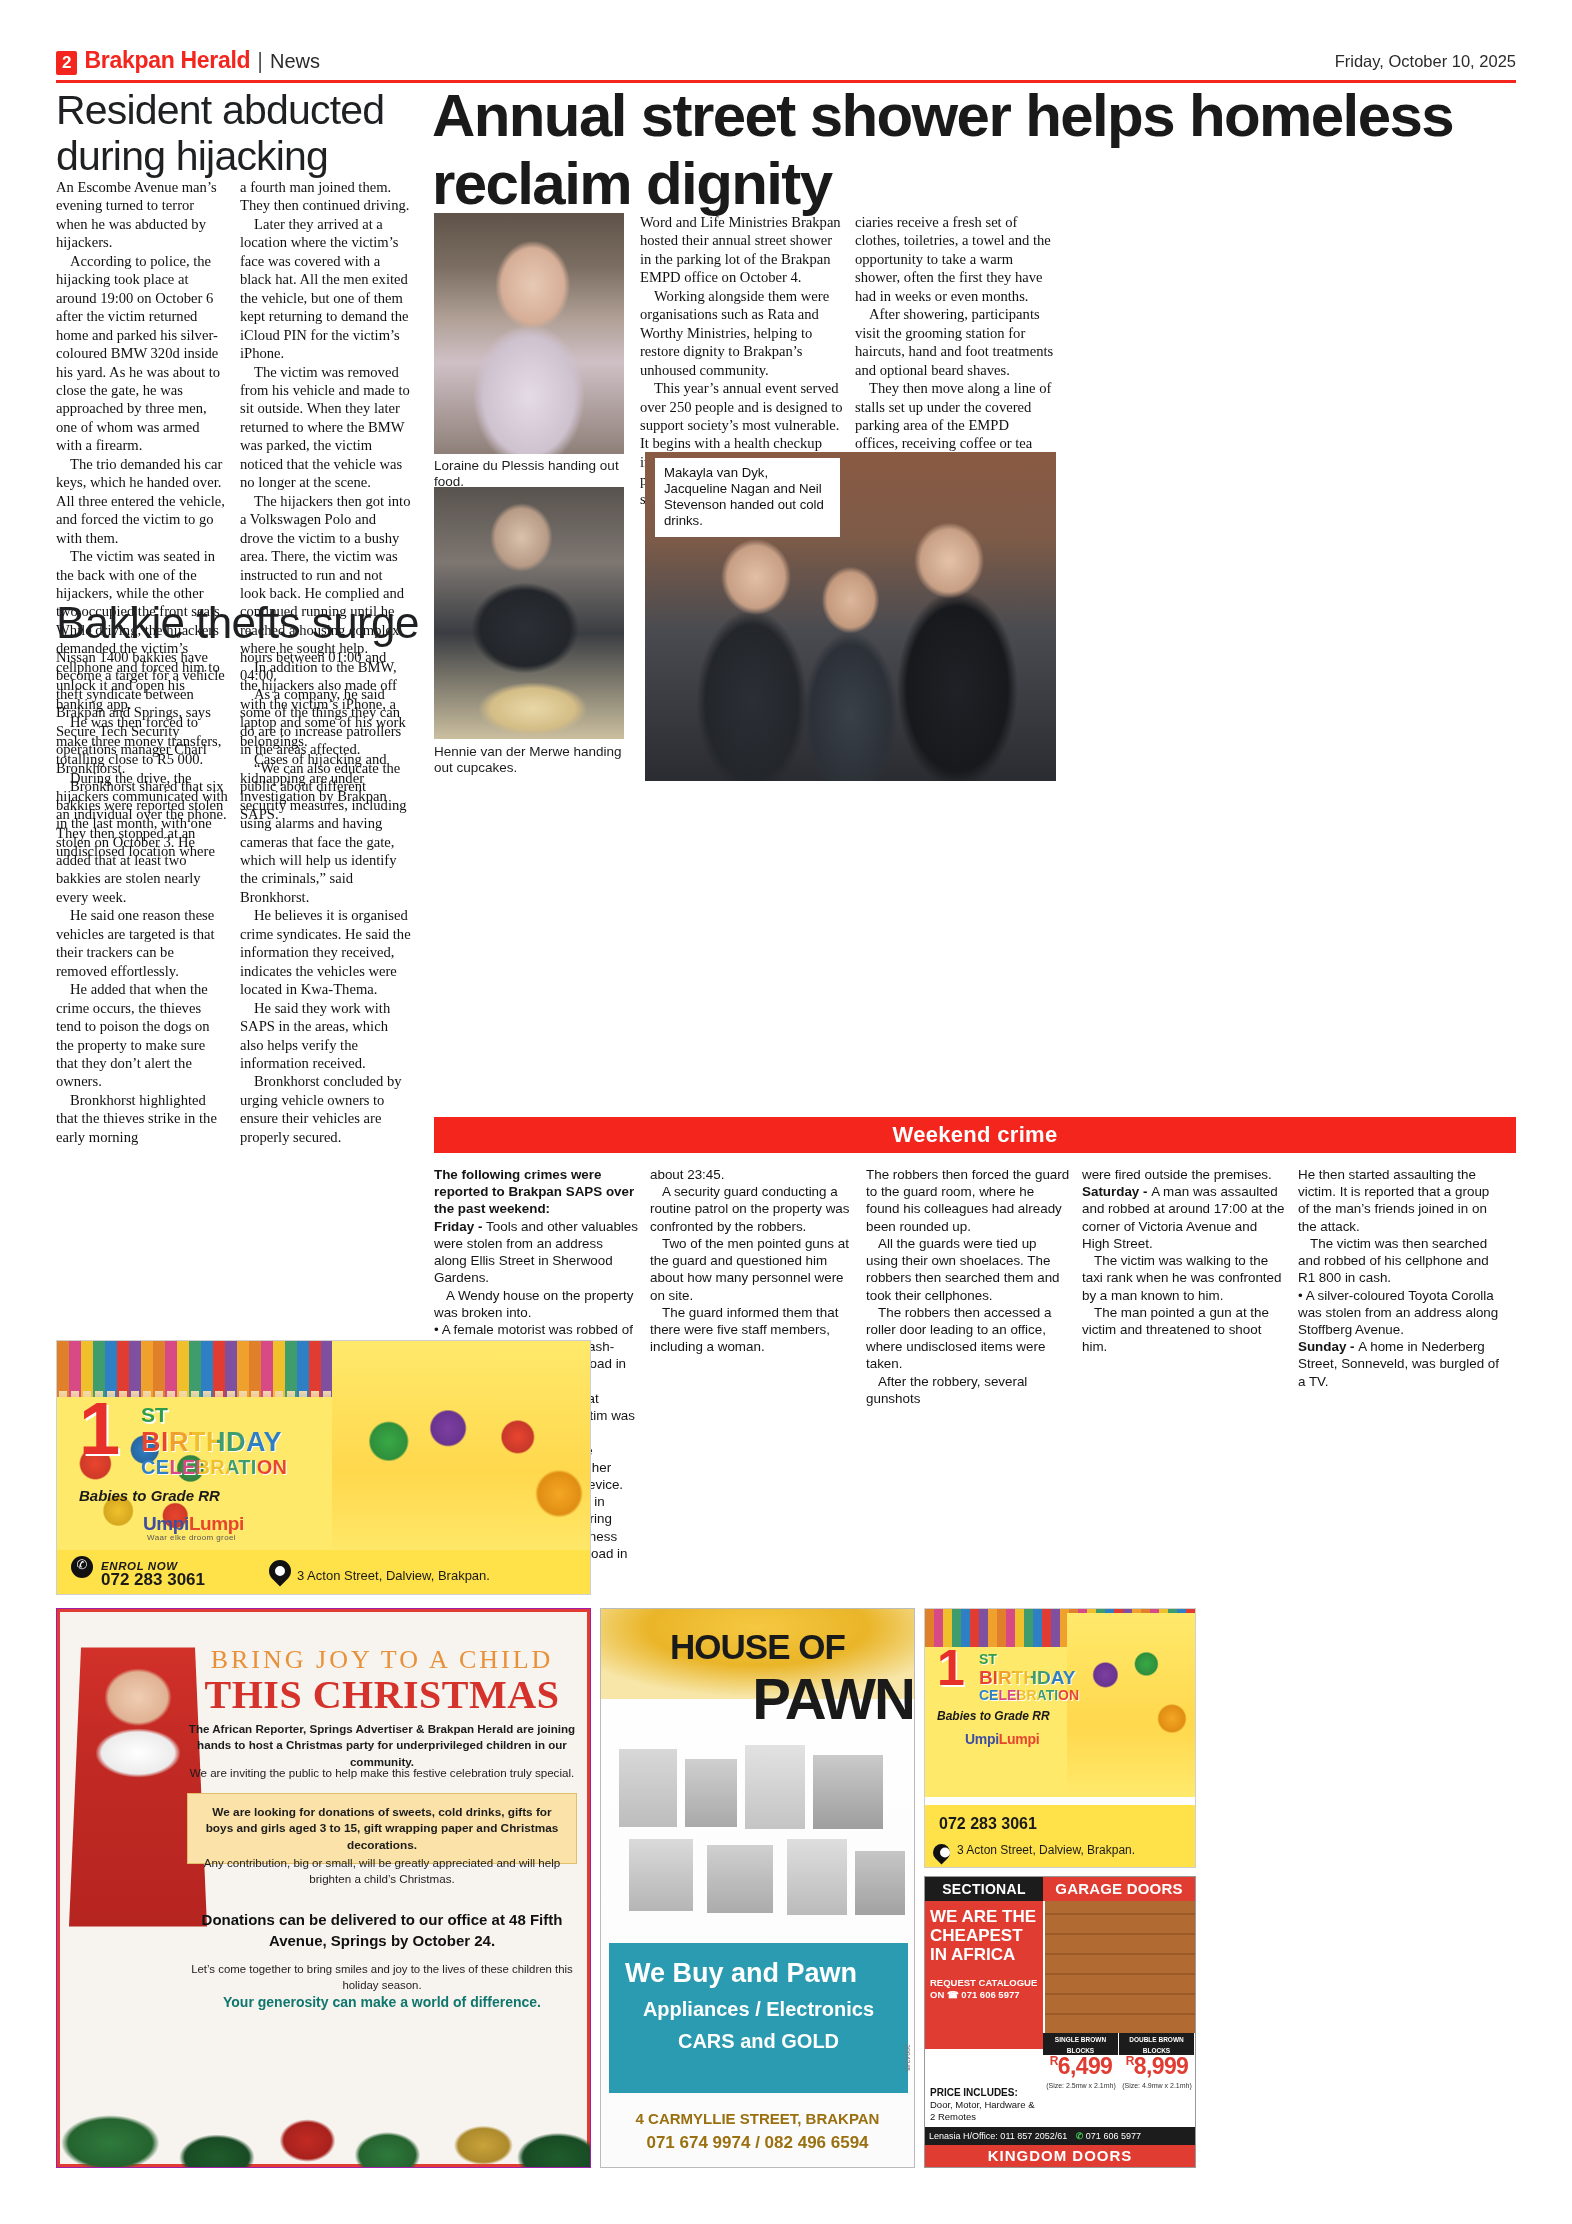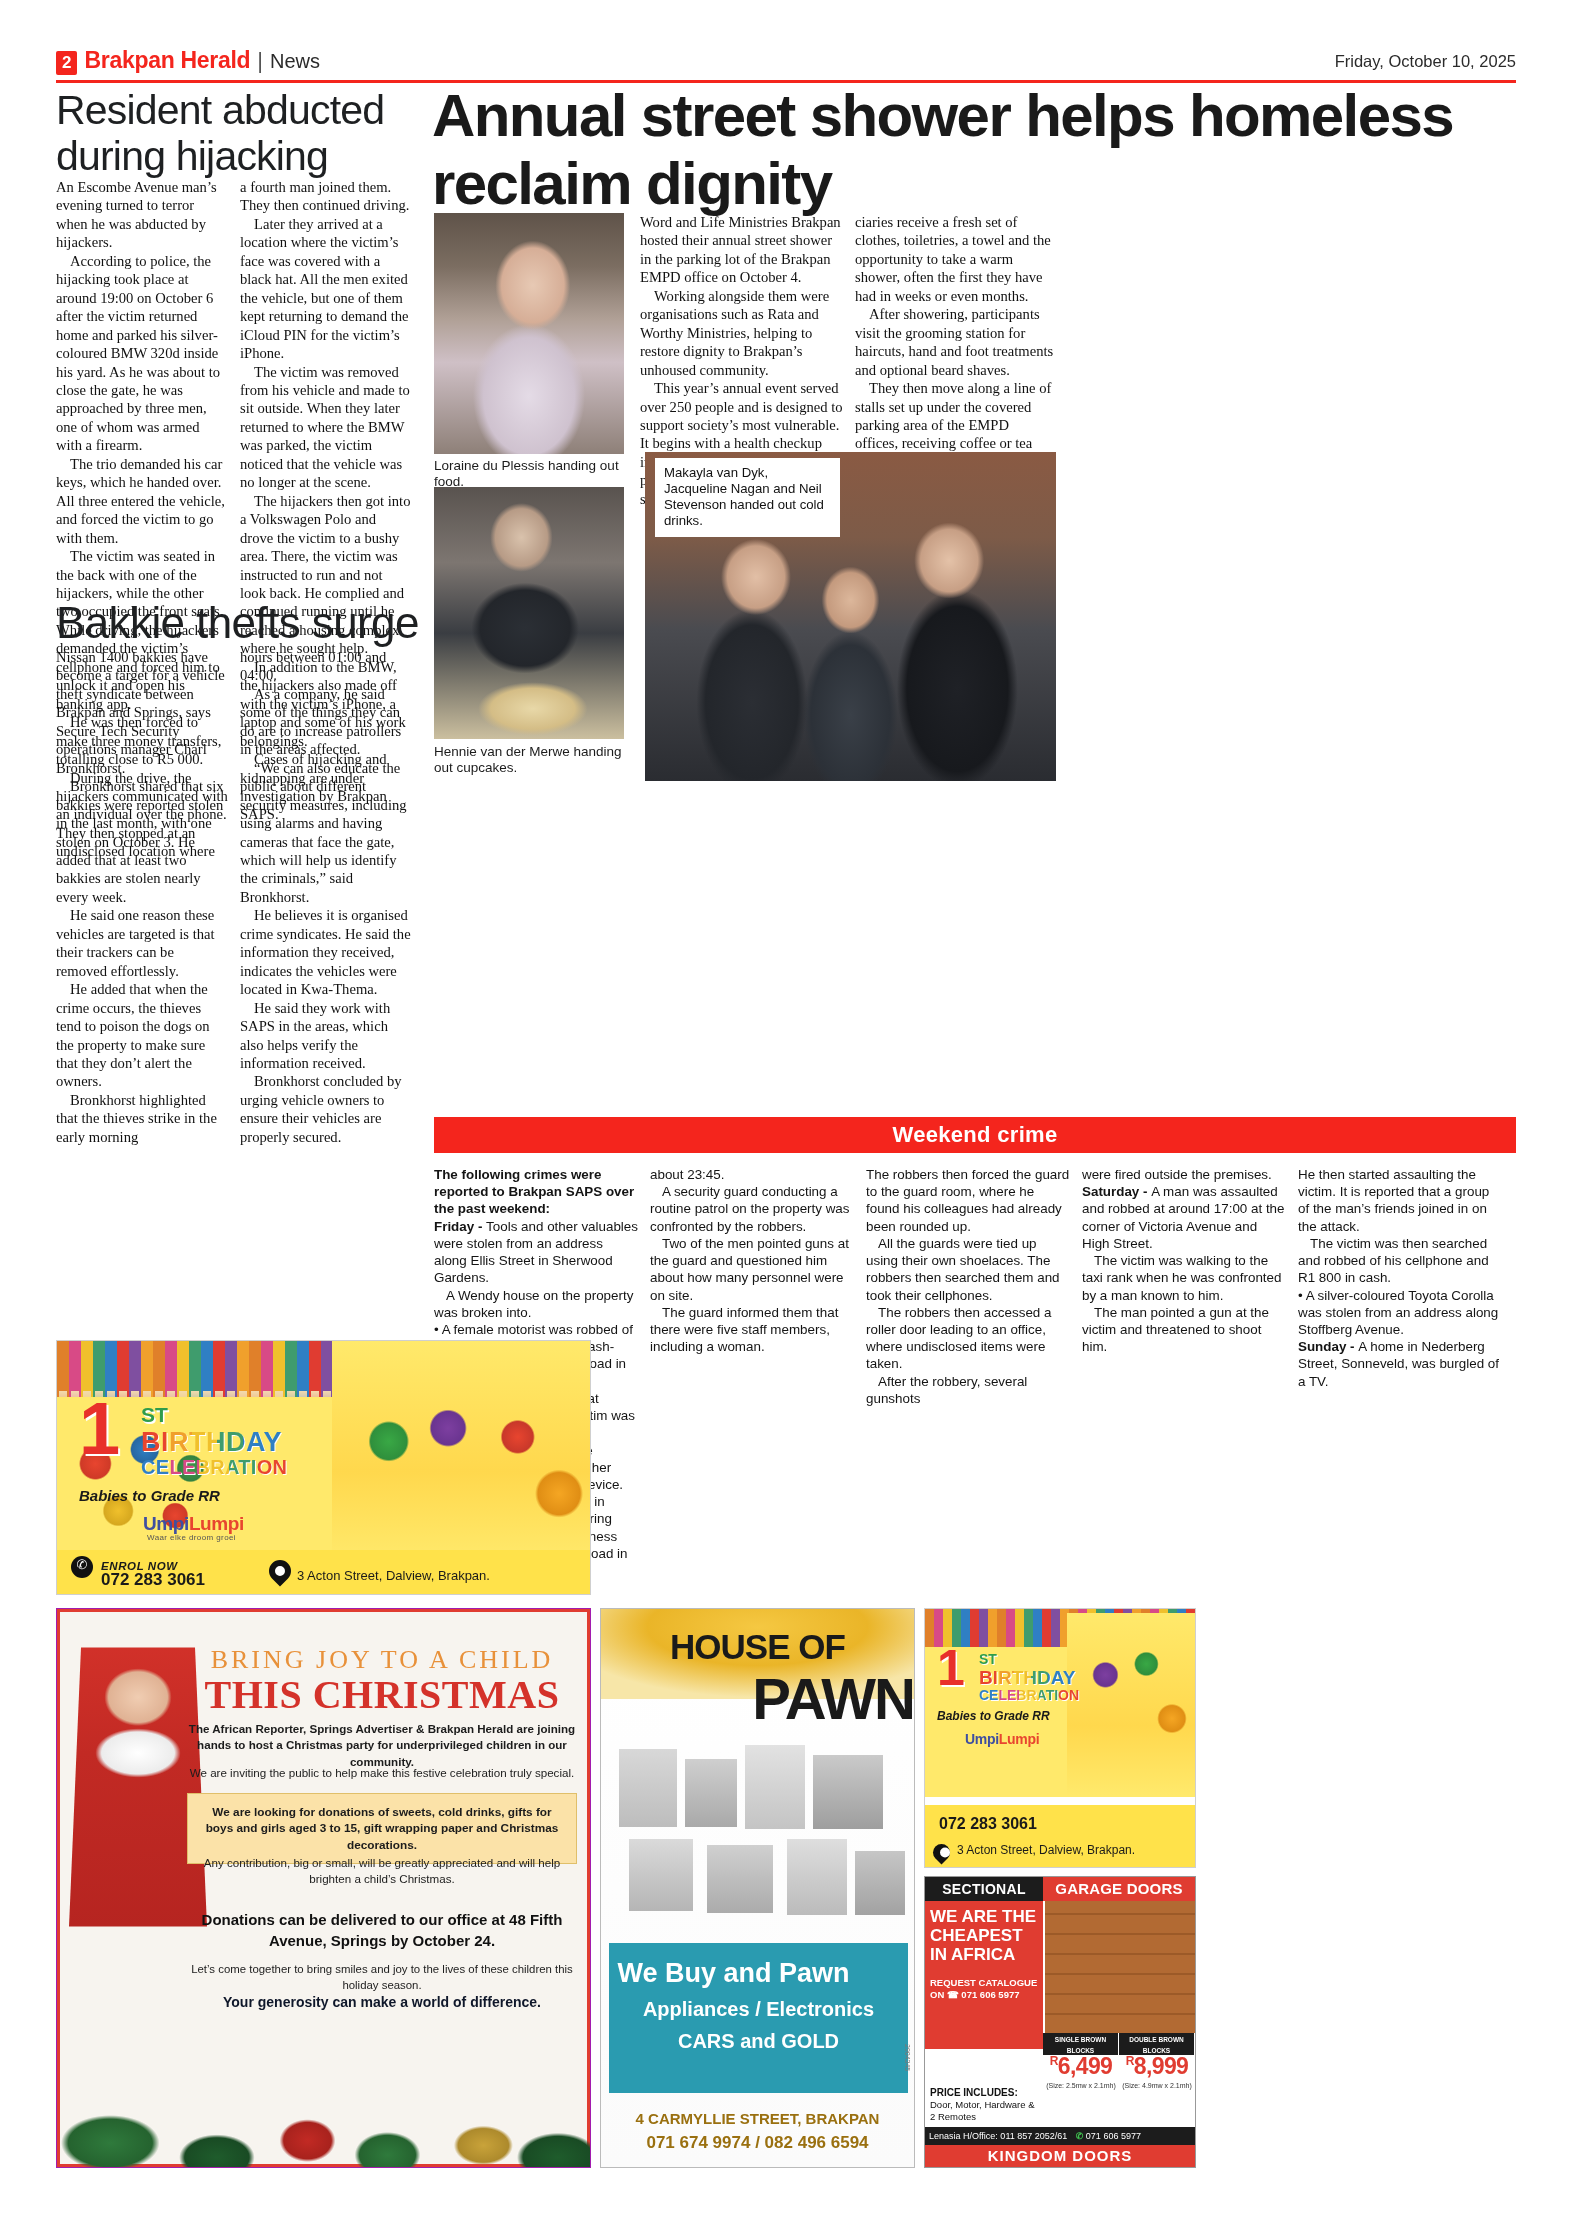--- a/index.html
+++ b/index.html
@@ -235,21 +235,21 @@
   .xm-p { position:absolute; font-family:"Liberation Sans",sans-serif; font-size:11.6px;
     line-height:1.42; color:#1c1c1c; text-align:center; }
   #xm-p1 { left:130px; top:112px; width:390px; font-weight:bold; }
   #xm-p2 { left:130px; top:156px; width:390px; }
   .xm-box { position:absolute; left:130px; top:184px; width:390px; padding:10px 12px;
     background:#fbe2a8; border:1px solid #e0bf6a; text-align:center;
     font-family:"Liberation Sans",sans-serif; font-weight:bold; font-size:11.8px; line-height:1.38; color:#1c1c1c; }
   #xm-p3 { left:130px; top:246px; width:390px; }
   #xm-p4 { left:130px; top:300px; width:390px; font-weight:bold; font-size:15px; line-height:1.4; color:#111; }
   #xm-p5 { left:130px; top:352px; width:390px; font-size:11.4px; }
-  #xm-p6 { left:130px; top:384px; width:390px; font-weight:bold; font-size:14px; color:#0f172a; }
+  #xm-p6 { left:130px; top:384px; width:390px; font-weight:bold; font-size:14px; color:#0f766e; }
 
   
   #ad-pawn { left:600px; top:1608px; width:315px; height:560px; border:1px solid #bbb;
     background:linear-gradient(180deg,#ffffff 0%,#fbfbfb 100%); }
   .pawn-gold { position:absolute; left:0; top:0; width:100%; height:90px;
     background:radial-gradient(ellipse 200px 70px at 50% 20%, #f5c842 0%, #eab528 55%, #f7e6a8 100%); }
   .pawn-h1 { position:absolute; left:0; top:18px; width:100%; text-align:center;
     font-family:"Liberation Sans",sans-serif; font-weight:bold; font-size:35px; color:#1a1a1a; letter-spacing:-1px; }
   .pawn-h2 { position:absolute; left:0; top:56px; width:100%; text-align:right;
     font-family:"Liberation Sans",sans-serif; font-weight:bold; font-size:58px; color:#1a1a1a; letter-spacing:-2px; }
@@ -258,21 +258,21 @@
       linear-gradient(180deg,#d8d8d8 0%,#bdbdbd 100%) 8px 10px/58px 78px no-repeat,
       linear-gradient(180deg,#cfcfcf 0%,#a9a9a9 100%) 74px 20px/52px 68px no-repeat,
       linear-gradient(180deg,#e2e2e2 0%,#c4c4c4 100%) 134px 6px/60px 84px no-repeat,
       linear-gradient(180deg,#cacaca 0%,#9e9e9e 100%) 202px 16px/70px 74px no-repeat,
       linear-gradient(180deg,#dadada 0%,#b5b5b5 100%) 18px 100px/64px 72px no-repeat,
       linear-gradient(180deg,#d0d0d0 0%,#ababab 100%) 96px 106px/66px 68px no-repeat,
       linear-gradient(180deg,#dedede 0%,#bbbbbb 100%) 176px 100px/60px 76px no-repeat,
       linear-gradient(180deg,#c6c6c6 0%,#a2a2a2 100%) 244px 112px/50px 64px no-repeat;
   }
   .pawn-teal { position:absolute; left:8px; bottom:74px; width:299px; height:150px; background:#2a9bb0; }
-  .pawn-t1 { position:absolute; left:8px; bottom:178px; width:249px; text-align:center;
+  .pawn-t1 { position:absolute; left:24px; bottom:178px; width:249px; 
     font-family:"Liberation Sans",sans-serif; font-weight:bold; font-size:27px; color:#fff; }
   .pawn-t2 { position:absolute; left:8px; bottom:146px; width:299px; text-align:center;
     font-family:"Liberation Sans",sans-serif; font-weight:bold; font-size:20px; color:#fff; }
   .pawn-t3 { position:absolute; left:8px; bottom:114px; width:299px; text-align:center;
     font-family:"Liberation Sans",sans-serif; font-weight:bold; font-size:20px; color:#fff; }
   .pawn-addr { position:absolute; left:0; bottom:40px; width:100%; text-align:center;
     font-family:"Liberation Sans",sans-serif; font-weight:bold; font-size:15px; color:#9a7010; }
   .pawn-phone { position:absolute; left:0; bottom:14px; width:100%; text-align:center;
     font-family:"Liberation Sans",sans-serif; font-weight:bold; font-size:17px; color:#9a7010; }
   .pawn-vert { position:absolute; right:3px; bottom:96px;

